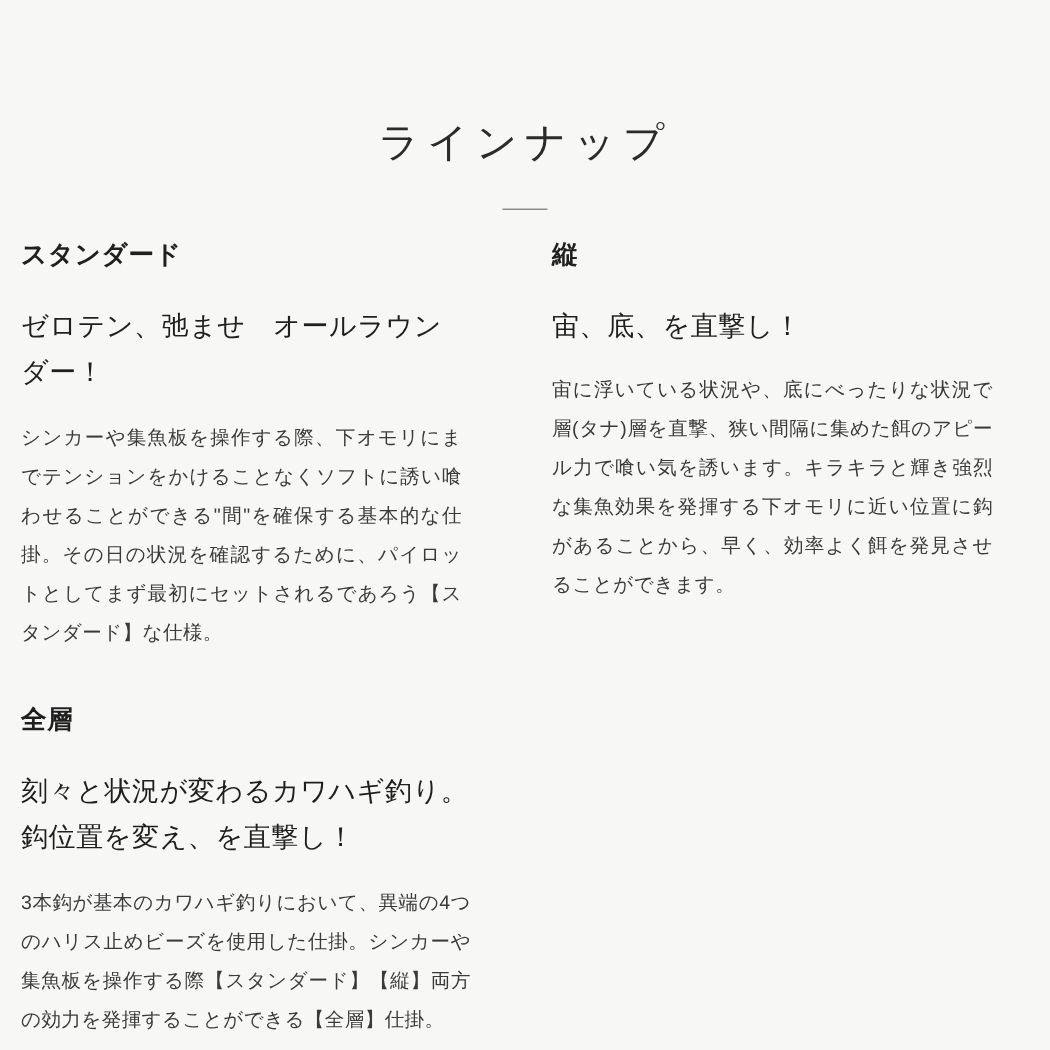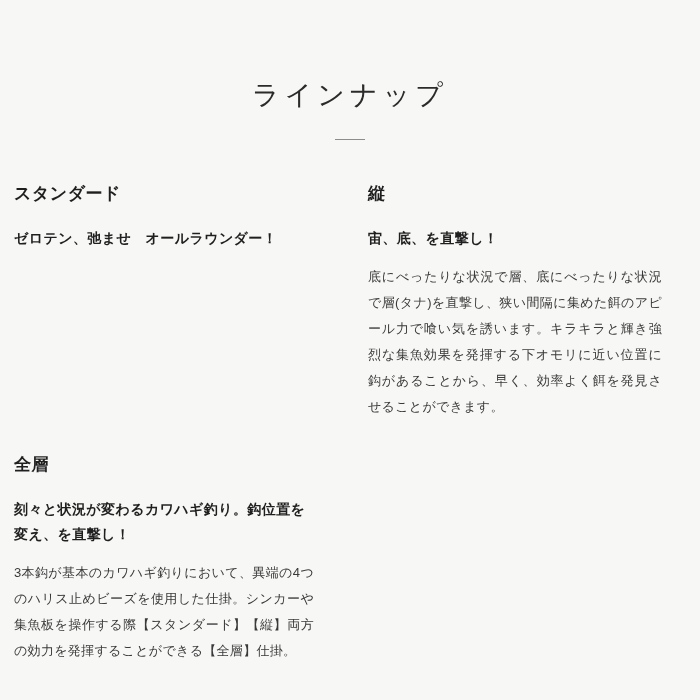--- a/index.html
+++ b/index.html
@@ -32,43 +32,43 @@
     line-height: 1.3;
   }
   .title-rule {
     width: 30px;
     height: 0;
     border-top: 1px solid #8d8d8d;
     margin: 26px auto 0 auto;
   }
   .columns {
     display: flex;
-    margin-top: 42px;
+    margin-top: 18px;
     gap: 12px;
   }
   .col {
     width: 50%;
     box-sizing: border-box;
     padding-right: 36px;
   }
   .col.right {
     padding-left: 12px;
     padding-right: 24px;
   }
   .sec-heading {
     font-size: 17px;
     font-weight: 700;
     color: #1f1f1f;
     margin: 0 0 20px 0;
     line-height: 1.4;
     letter-spacing: 0.5px;
   }
   .sec-lead {
-    font-size: 14px;
-    font-weight: 700;
+    font-size: 18px;
+    font-weight: 400;
     color: #1f1f1f;
     margin: 0 0 14px 0;
     line-height: 1.75;
     letter-spacing: 0.4px;
   }
   .sec-body {
     font-size: 13px;
     font-weight: 400;
     color: #3a3a3a;
     margin: 0;
@@ -89,26 +89,27 @@
 <div class="page">
 
   <h1 class="page-title">ラインナップ</h1>
   <div class="title-rule"></div>
 
   <div class="columns">
 
     <div class="col left">
       <h2 class="sec-heading">スタンダード</h2>
       <p class="sec-lead">ゼロテン、弛ませ　オールラウンダー！</p>
+      <p class="sec-body">シンカーや集魚板を操作する際、下オモリにまでテンションをかけることなくソフトに誘い喰わせることができる"間"を確保する基本的な仕掛。その日の状況を確認するために、パイロットとしてまず最初にセットされるであろう【スタンダード】な仕様。</p>
     </div>
 
     <div class="col right">
       <h2 class="sec-heading">縦</h2>
       <p class="sec-lead">宙、底、を直撃し！</p>
-      <p class="sec-body">底にべったりな状況で層、底にべったりな状況で層(タナ)を直撃し、狭い間隔に集めた餌のアピール力で喰い気を誘います。キラキラと輝き強烈な集魚効果を発揮する下オモリに近い位置に鈎があることから、早く、効率よく餌を発見させることができます。</p>
+      <p class="sec-body">宙に浮いている状況や、底にべったりな状況で層(タナ)層を直撃、狭い間隔に集めた餌のアピール力で喰い気を誘います。キラキラと輝き強烈な集魚効果を発揮する下オモリに近い位置に鈎があることから、早く、効率よく餌を発見させることができます。</p>
     </div>
 
   </div>
 
   <div class="bottom">
     <h2 class="sec-heading">全層</h2>
     <p class="sec-lead">刻々と状況が変わるカワハギ釣り。鈎位置を変え、を直撃し！</p>
     <p class="sec-body">3本鈎が基本のカワハギ釣りにおいて、異端の4つのハリス止めビーズを使用した仕掛。シンカーや集魚板を操作する際【スタンダード】【縦】両方の効力を発揮することができる【全層】仕掛。</p>
   </div>
 

